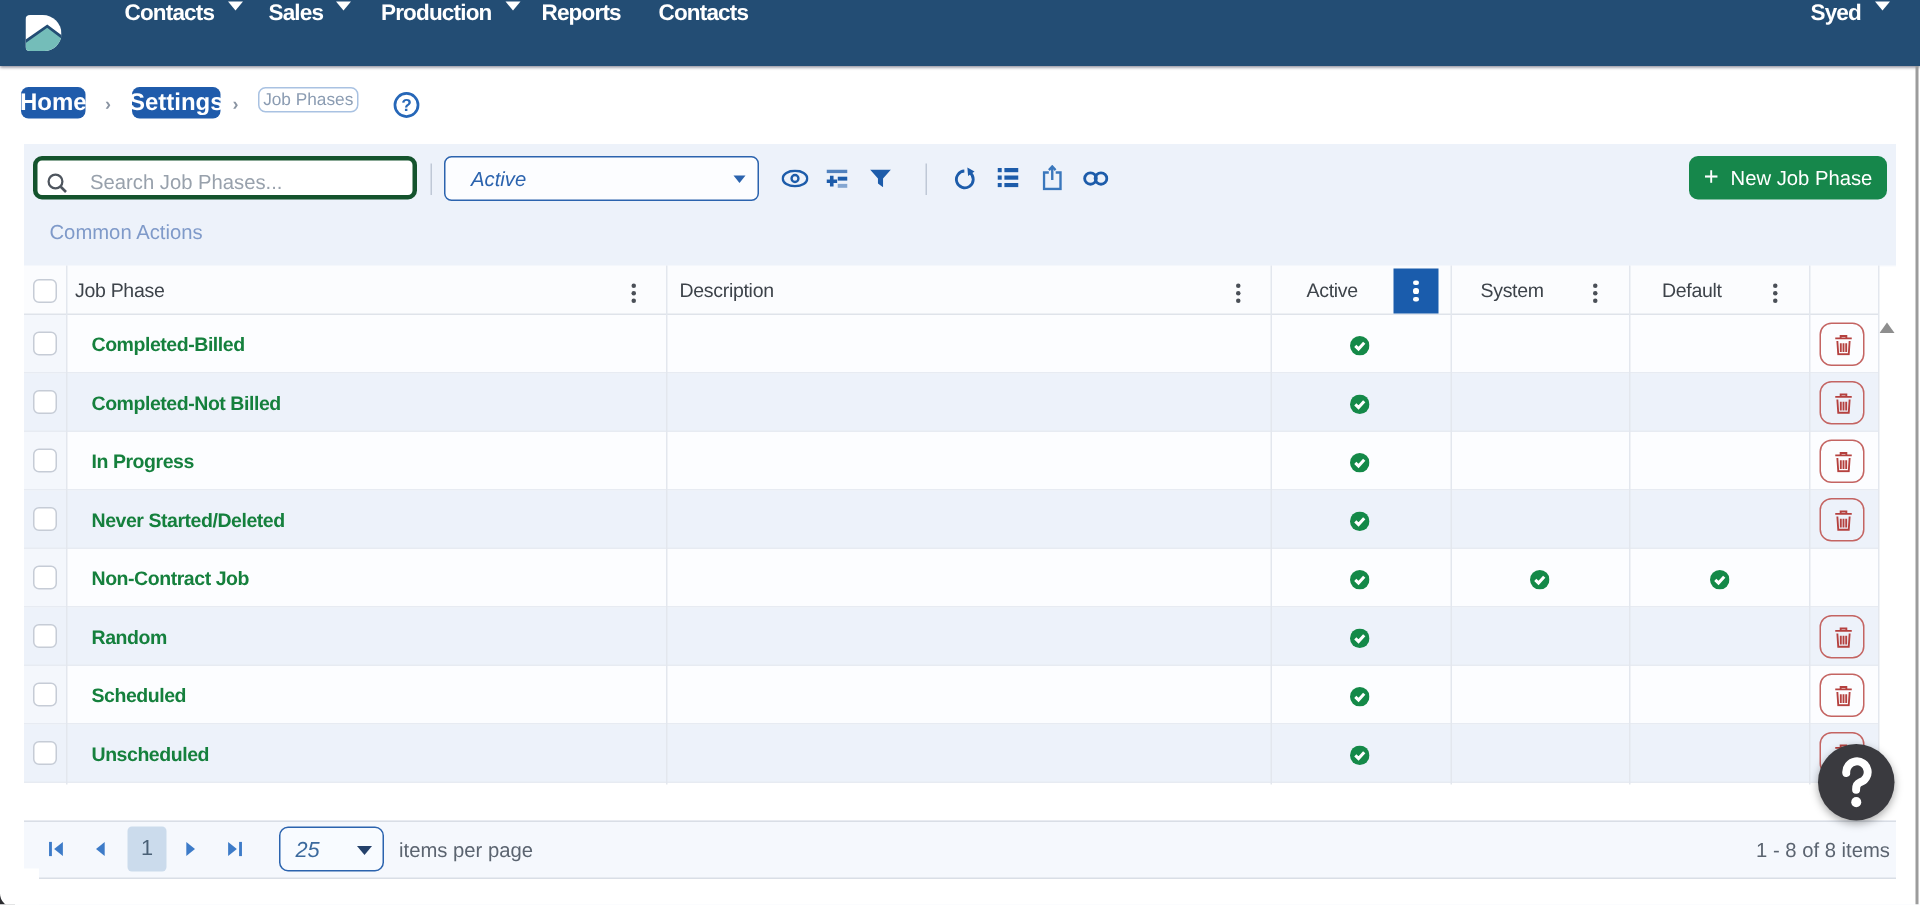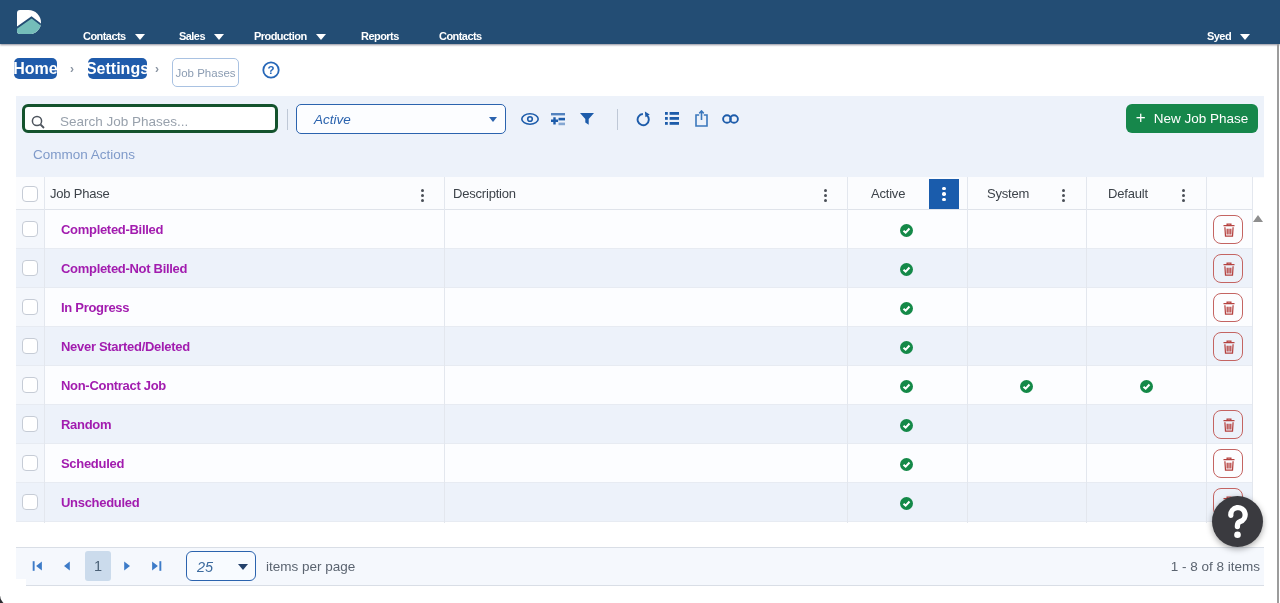--- a/index.html
+++ b/index.html
@@ -1,26 +1,26 @@
 <!DOCTYPE html>
 <html><head>
 <meta charset="utf-8">
 <style>
   * { margin:0; padding:0; box-sizing:border-box; }
   html,body { width:1280px; height:603px; background:#fff; font-family:"Liberation Sans", sans-serif; overflow:hidden; position:relative; }
   .abs { position:absolute; }
 
   
   .nav { position:absolute; left:0; top:0; width:1280px; height:44px; background:#234d74; box-shadow:0 1px 2px rgba(0,0,30,.45); }
-  .nav .menu { position:absolute; top:14px; height:44px; display:flex; align-items:center; color:#fff; font-weight:bold; font-size:11px; letter-spacing:-0.55px; }
+  .nav .menu { position:absolute; top:0; height:44px; display:flex; align-items:flex-start; color:#fff; font-weight:bold; font-size:15px; letter-spacing:-0.55px; }
   .caret { display:inline-block; width:0; height:0; border-left:5px solid transparent; border-right:5px solid transparent; border-top:6px solid #fff; margin-left:9px; position:relative; top:1px; }
 
   
   .pill { position:absolute; top:58px; height:21px; border-radius:5px; background:#1f5bab; color:#fff; font-size:16px; font-weight:bold; display:flex; align-items:center; justify-content:center; }
-  .chip { position:absolute; top:58px; height:29px; border-radius:5px; border:1px solid #a9c2e2; color:#8b9cb2; font-size:11.5px; display:flex; align-items:center; justify-content:center; background:#fff; }
+  .chip { position:absolute; top:58px; height:17px; border-radius:5px; border:1px solid #a9c2e2; color:#8b9cb2; font-size:11.5px; display:flex; align-items:center; justify-content:center; background:#fff; }
   .bsep { position:absolute; top:62px; color:#8a94a2; font-size:12px; font-weight:bold; }
 
   
   .panel { position:absolute; left:16px; top:96px; width:1248px; height:490px; background:#edf2fa; }
 
   .search { position:absolute; left:22px; top:104px; width:256px; height:29px; background:#fff; border:3px solid #14532d; border-radius:6px; }
   .search .ph { position:absolute; left:35px; top:7px; font-size:13.5px; color:#98a1ac; }
   .vsep { position:absolute; width:1px; background:#bfc8d6; }
   .ddl { position:absolute; left:296px; top:104px; width:210px; height:30px; background:#fcfdff; border:1px solid #2b63ae; border-radius:5px; }
   .ddl .txt { position:absolute; left:17px; top:7px; font-size:13.5px; font-style:italic; color:#2b63ae; }
@@ -32,21 +32,21 @@
   .hcell { position:absolute; top:177px; height:33px; font-size:13px; letter-spacing:-0.2px; color:#3d434a; }
   .vline { position:absolute; background:#e3e7ee; width:1px; }
   .dots { position:absolute; width:3px; }
   .dots i { display:block; width:3px; height:3px; border-radius:50%; background:#4a4f57; margin-bottom:2.2px; }
   .bluedots { position:absolute; left:929px; top:179px; width:30px; height:30px; background:#1a5cac; display:flex; flex-direction:column; align-items:center; justify-content:center; }
   .bluedots i { display:block; width:3.4px; height:3.4px; border-radius:50%; background:#fff; margin:1.2px 0; }
 
   .row { position:absolute; left:16px; width:1248px; height:39px; border-bottom:1px solid #e7ebf2; }
   .row.w { background:#fcfdff; }
   .row.a { background:#edf2fa; }
-  .rlink { position:absolute; left:45px; top:11.5px; font-size:13px; letter-spacing:-0.3px; font-weight:bold; color:#a21caf;text-align:center; }
+  .rlink { position:absolute; left:45px; top:11.5px; font-size:13px; letter-spacing:-0.3px; font-weight:bold; color:#15803d;text-align:center; }
   .ckbox { position:absolute; width:16px; height:16px; border:1px solid #c6ccd6; border-radius:4px; background:#fff; }
   .gcheck { position:absolute; width:13px; height:13px; }
   .delbtn { position:absolute; left:1197px; top:5px; width:30px; height:29px; border:1px solid #c46462; border-radius:8px; background:transparent; }
   .scrollstrip { position:absolute; left:1252px; top:178px; width:12px; height:369px; background:#fff; }
   .uparrow { position:absolute; left:1252.5px; top:215px; width:0; height:0; border-left:5.5px solid transparent; border-right:5.5px solid transparent; border-bottom:7px solid #8e8e8e; }
 
   
   .pager { position:absolute; left:16px; top:547px; width:1248px; height:39px; background:#f5f8fd; border-top:1px solid #d9dee6; border-bottom:1px solid #d9dee6; }
   .pg1 { position:absolute; left:85px; top:551px; width:26px; height:30px; background:#cbdbec; border-radius:3px; color:#4a6076; font-size:14.5px; display:flex; align-items:center; justify-content:center; }
   .pgsel { position:absolute; left:186px; top:551px; width:70px; height:30px; border:1px solid #2b63ae; border-radius:6px; background:#f8fbff; }

